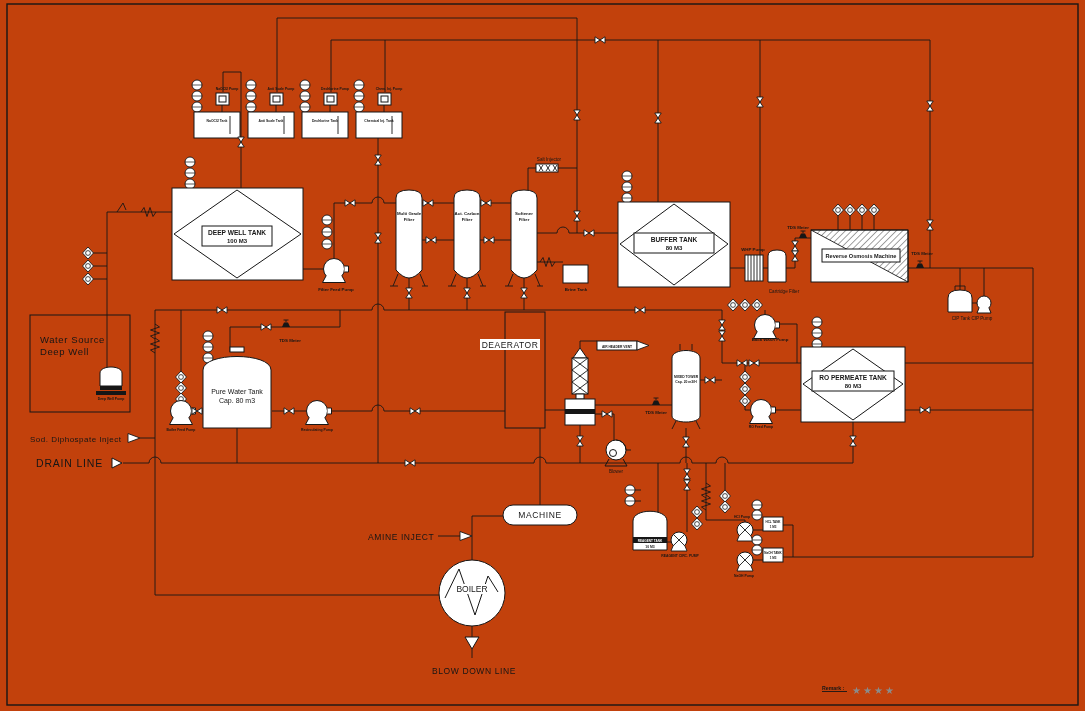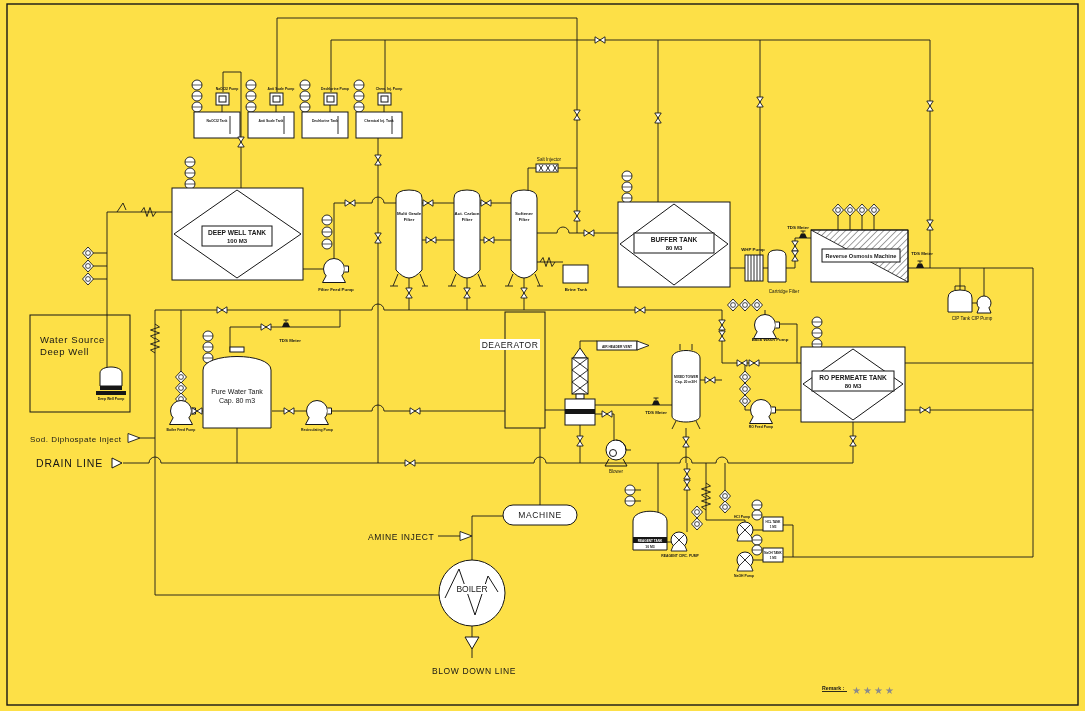--- a/index.html
+++ b/index.html
@@ -1,16 +1,16 @@
 <!DOCTYPE html>
 <html><head>
 <meta charset="utf-8">
 <style>
   html,body{margin:0;padding:0;background:#fff;}
-  .frame{position:relative;width:1085px;height:711px;background:#fde047;overflow:hidden;
+  .frame{position:relative;width:1085px;height:711px;background:#c2410c;overflow:hidden;
          font-family:"Liberation Sans",sans-serif;}
   svg{position:absolute;left:0;top:0;}
   .pl{fill:none;stroke:#161616;stroke-width:0.9;}
   .eq{fill:#fff;stroke:#161616;stroke-width:1;}
   .eqn{fill:none;stroke:#161616;stroke-width:1;}
   .dk{fill:#161616;stroke:none;}
   text{fill:#161616;font-family:"Liberation Sans",sans-serif;}
   .t3{font-size:3.4px;font-weight:bold;}
   .t3w{font-size:3.1px;font-weight:bold;fill:#fff;}
   .t4{font-size:4.4px;font-weight:600;}

